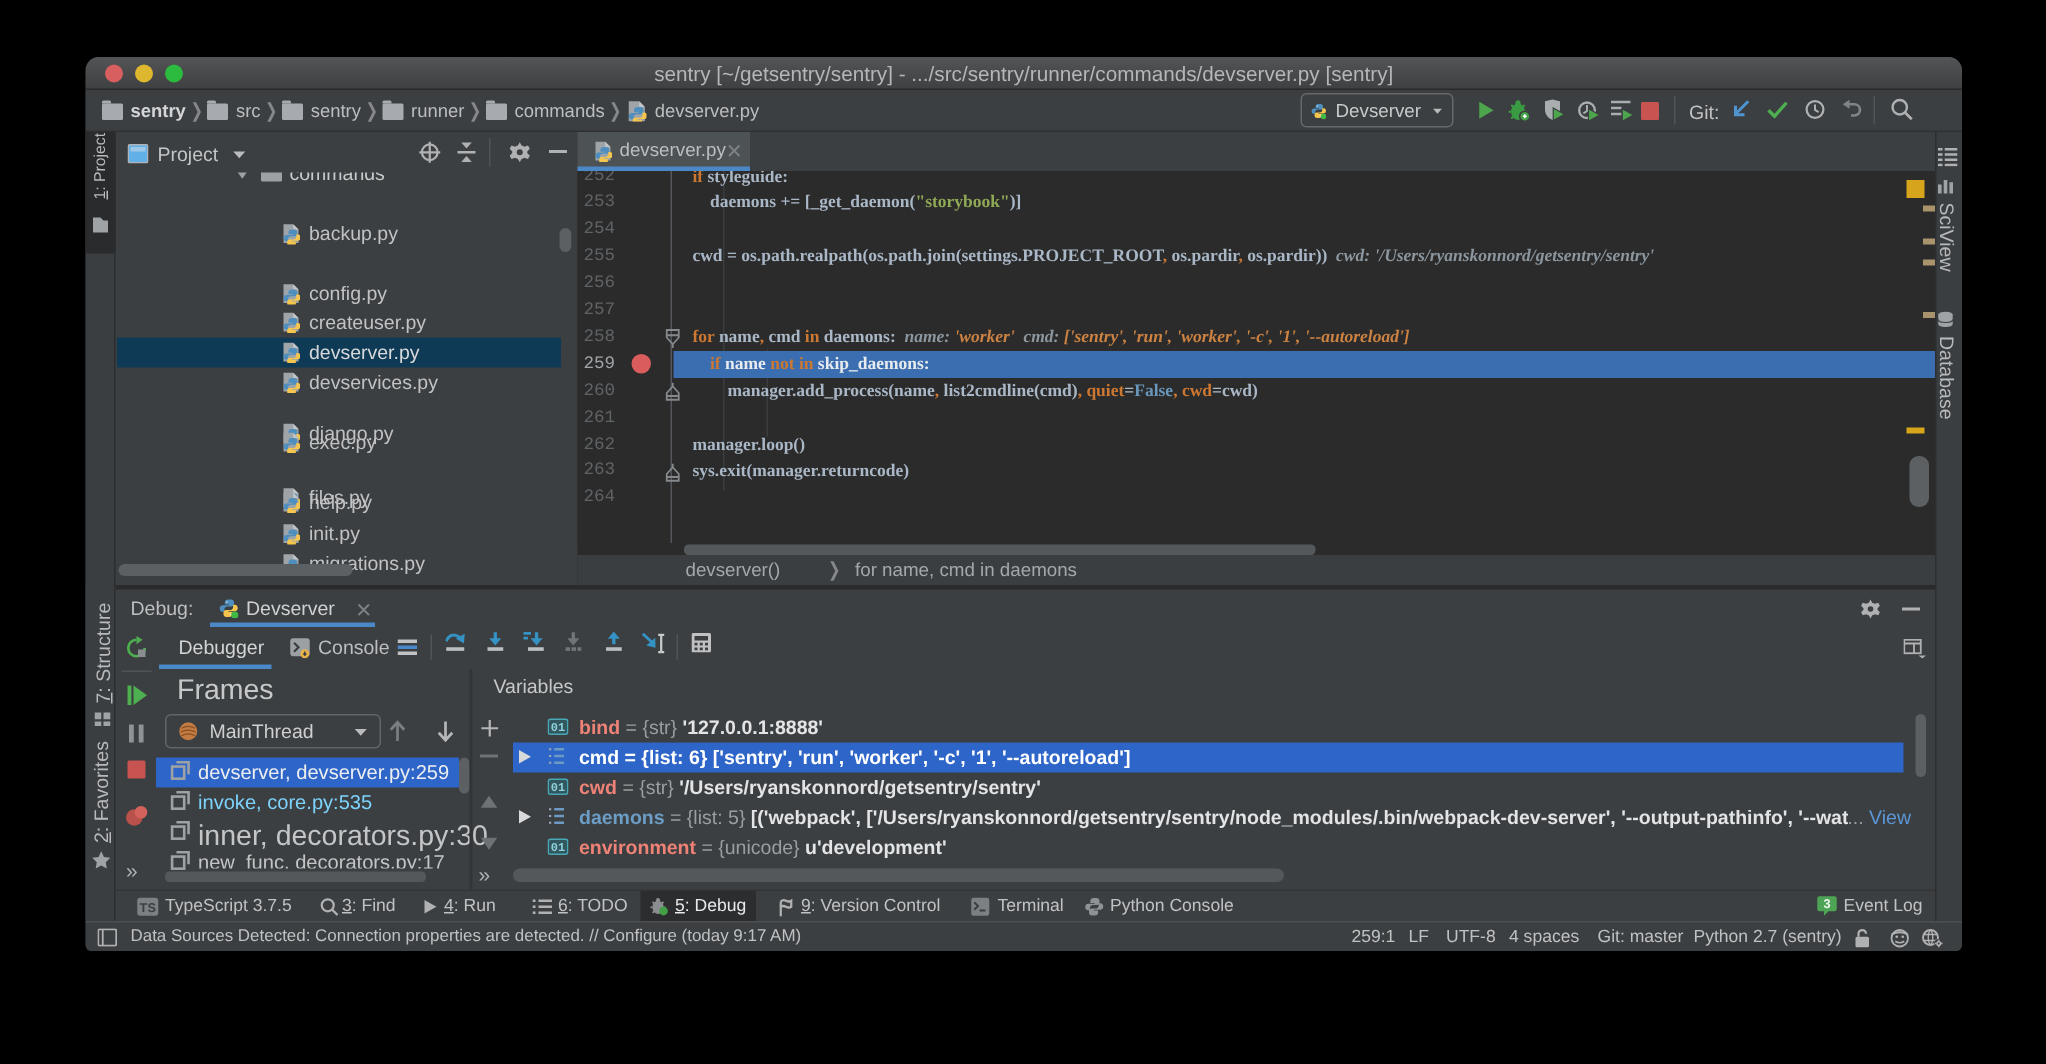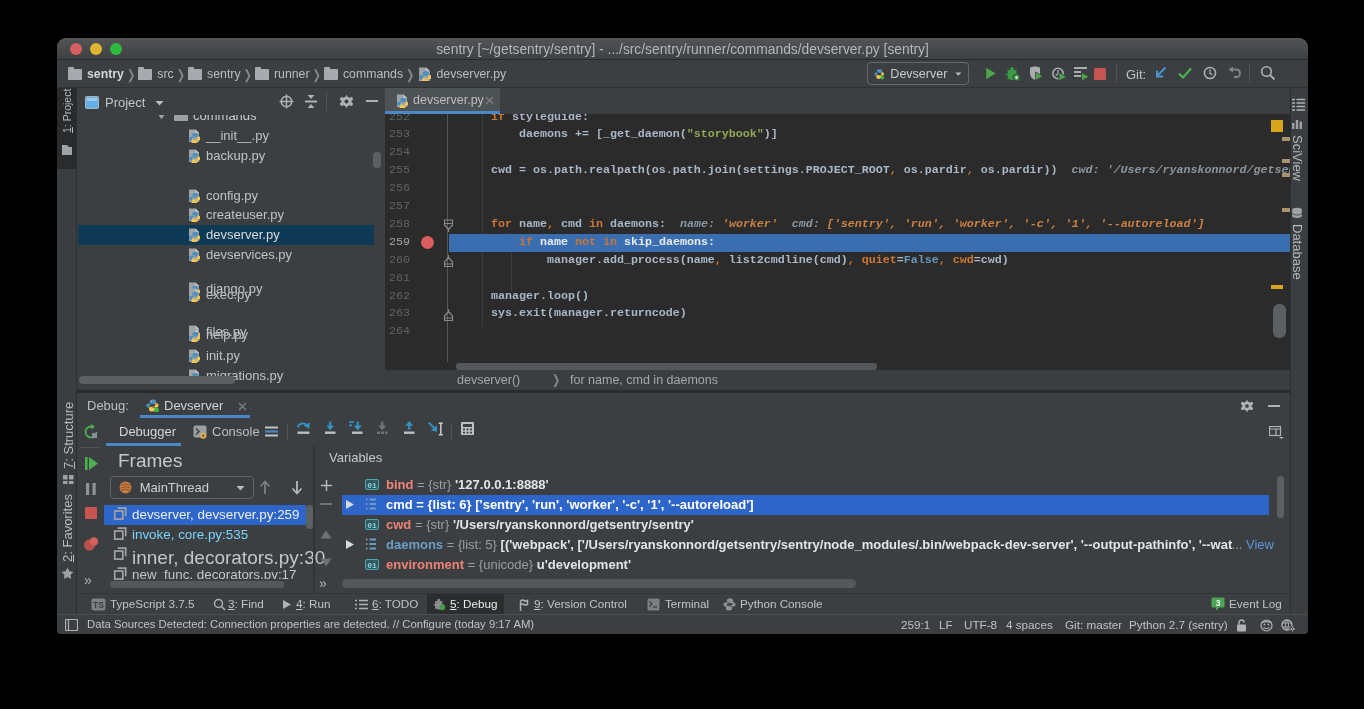--- a/index.html
+++ b/index.html
@@ -22,21 +22,21 @@
 .vtab.up{transform-origin:0 0;transform:rotate(-90deg)}
 .proj{position:absolute;left:21px;top:50px;width:303px;height:297px;background:#3c3f41;overflow:hidden}
 .ptitle{position:absolute;left:7px;top:2px;height:25px;display:flex;align-items:center;color:#c3c5c7;font-size:13px}
 .tree{position:absolute;left:0;top:27px;width:100%;height:270px;overflow:hidden;font-size:13px;color:#bfc1c3}
 .trow{position:absolute;height:20px;line-height:20px;white-space:nowrap;left:0;width:296px}
 .editor{position:absolute;left:328px;top:50px;width:905px;height:302px;background:#2b2b2b}
 .tabbar{position:absolute;left:0;top:0;width:100%;height:26px;background:#3c3f41}
 .codearea{position:absolute;left:0;top:26px;width:100%;height:248px;background:#2b2b2b;overflow:hidden}
 .gutter{position:absolute;left:0;top:0;width:62.5px;height:248px;background:#313335;border-right:1px solid #4e5254}
 .lnum{position:absolute;left:0;width:25px;text-align:right;color:#606366;font-family:"Liberation Mono",monospace;font-size:11.7px;line-height:17.9px}
-.cl{position:absolute;left:78px;font-family:Liberation Mono, monospace;font-size:11.67px;font-weight:bold;line-height:17.9px;letter-spacing:0;white-space:pre;color:#a9b7c6}
+.cl{position:absolute;left:65px;font-family:Liberation Serif, serif;font-size:11.67px;font-weight:bold;line-height:17.9px;letter-spacing:0;white-space:pre;color:#a9b7c6}
 .k{color:#cc7832}.s{color:#90a955}.n{color:#6897bb}.hg{color:#8c969e;font-style:italic;font-weight:bold}.hv{color:#cc8242;font-style:italic;font-weight:bold}
 .dbg{position:absolute;left:0;top:352px;width:1251px;height:203px;background:#3c3f41;border-top:3px solid #2b2b2b}
 .vrow{position:absolute;left:285px;width:960px;height:20px;font-size:13px;line-height:20px;white-space:nowrap;overflow:hidden}
 .vg{color:#9a9ea0}.vw{color:#e2e4e6;font-weight:bold}
 .sbar1{position:absolute;left:0;top:555px;width:100%;height:21px;background:#3c3f41;border-top:1px solid #323435;font-size:11.7px;color:#c0c2c4}
 .sbar2{position:absolute;left:0;top:576px;width:100%;height:20px;background:#3c3f41;border-top:1px solid #4c4e50;font-size:11.7px;color:#bfc1c3}
 svg{display:block}
 </style>
 </head>
 <body>
@@ -236,26 +236,20 @@
       </div>
     <div class="abs" style="left:288px;top:12px;width:12px;height:2px;background:#afb1b3"></div>
     <div class="tree" id="tree">
         <div class="trow" style="top:-9.3px">
           <svg style="position:absolute;left:79px;top:6px" width="9" height="9" viewBox="0 0 9 9">
             <path d="M1 2.2 H8 L4.5 7.2 Z" fill="#9da1a4"></path>
           </svg>
           <span style="position:absolute;left:96px;top:4px;display:inline-block;width:14px;height:11px;background:#9da1a4;border-radius:1px"></span>
           <span style="position:absolute;left:115px;color:#c8cacb">commands</span>
         </div>
-        <div class="trow" style="top:10.7px;">
-          <svg style="position:absolute;left:109px;top:3px" width="13" height="14" viewBox="0 0 13 14">
-            <use href="#pyfile"></use>
-          </svg>
-          <span style="position:absolute;left:128px;color:#c0c2c4">__init__.py</span>
-        </div>
         <div class="trow" style="top:30.7px;">
           <svg style="position:absolute;left:109px;top:3px" width="13" height="14" viewBox="0 0 13 14">
             <use href="#pyfile"></use>
           </svg>
           <span style="position:absolute;left:128px;color:#c0c2c4">backup.py</span>
         </div>
         <div class="trow" style="top:70.8px;">
           <svg style="position:absolute;left:109px;top:3px" width="13" height="14" viewBox="0 0 13 14">
             <use href="#pyfile"></use>
           </svg>

